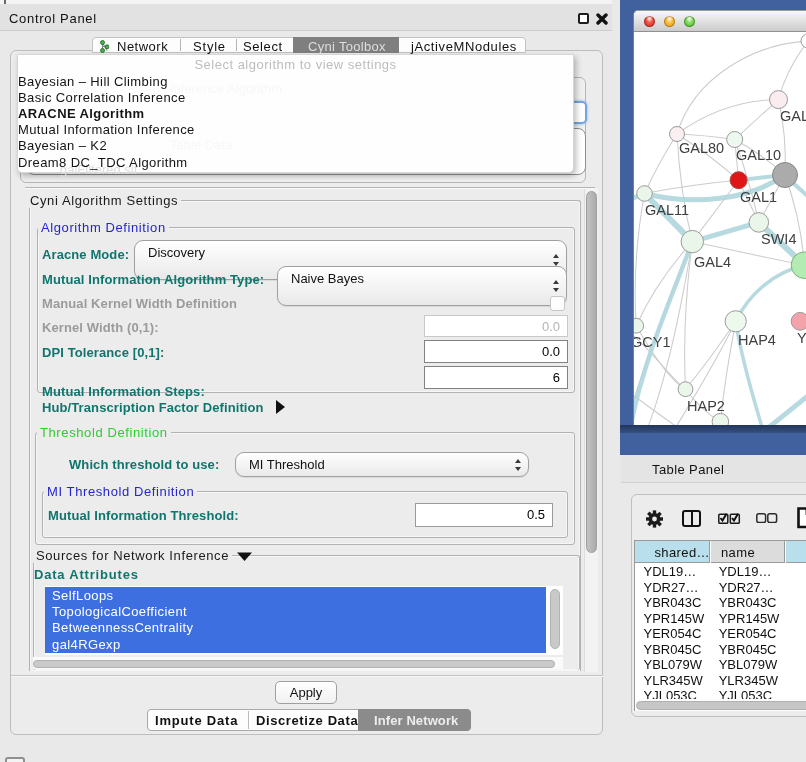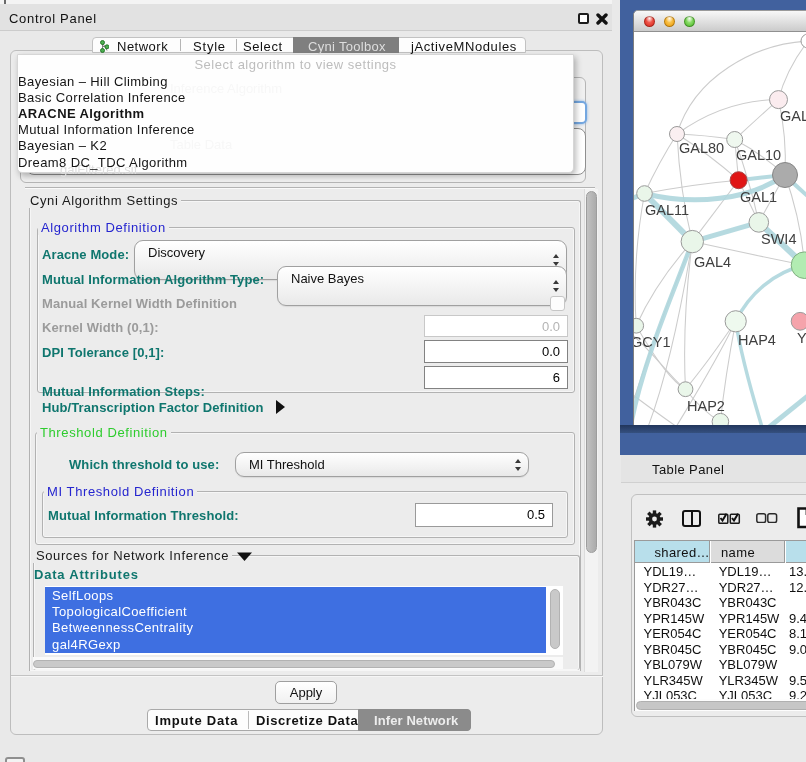--- a/index.html
+++ b/index.html
@@ -287,25 +287,16 @@
 YJL053C</div>
   <div style="position:absolute;left:84.7px;top:1px;font-size:13px;color:#101010;line-height:15.5px;white-space:pre;">YDL19…
 YDR27…
 YBR043C
 YPR145W
 YER054C
 YBR045C
 YBL079W
 YLR345W
 YJL053C</div>
-  <div style="position:absolute;left:155px;top:1px;font-size:13px;color:#101010;line-height:15.5px;white-space:pre;">13.
-12.
-
-9.4
-8.1
-9.0
-
-9.5
-9.2</div>
 </div>
 
 <div class="abs" style="left:635px;top:699px;width:171px;height:12px;background:#fdfdfd;"></div>
 <div class="abs" style="left:636px;top:701px;width:175px;height:9px;background:#c6c6c6;border:1px solid #b0b0b0;border-radius:5px;"></div>
 
 </body></html>

